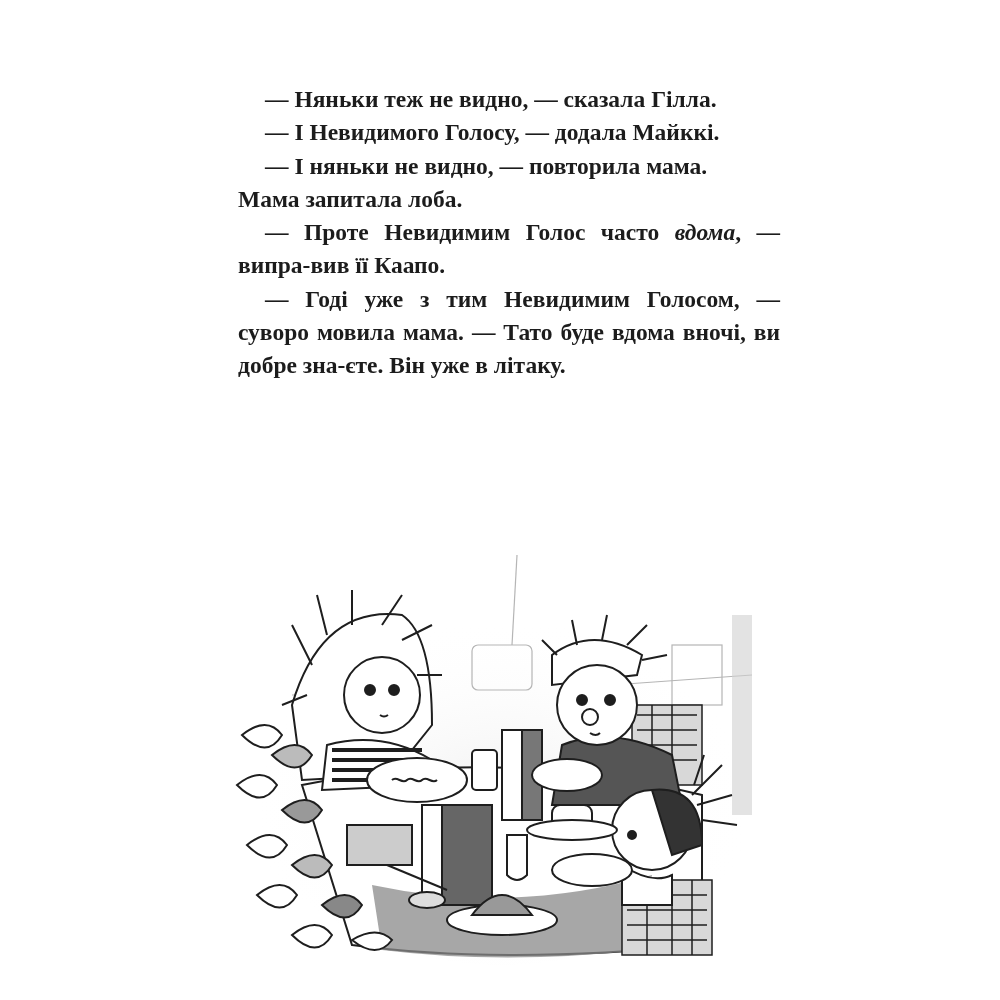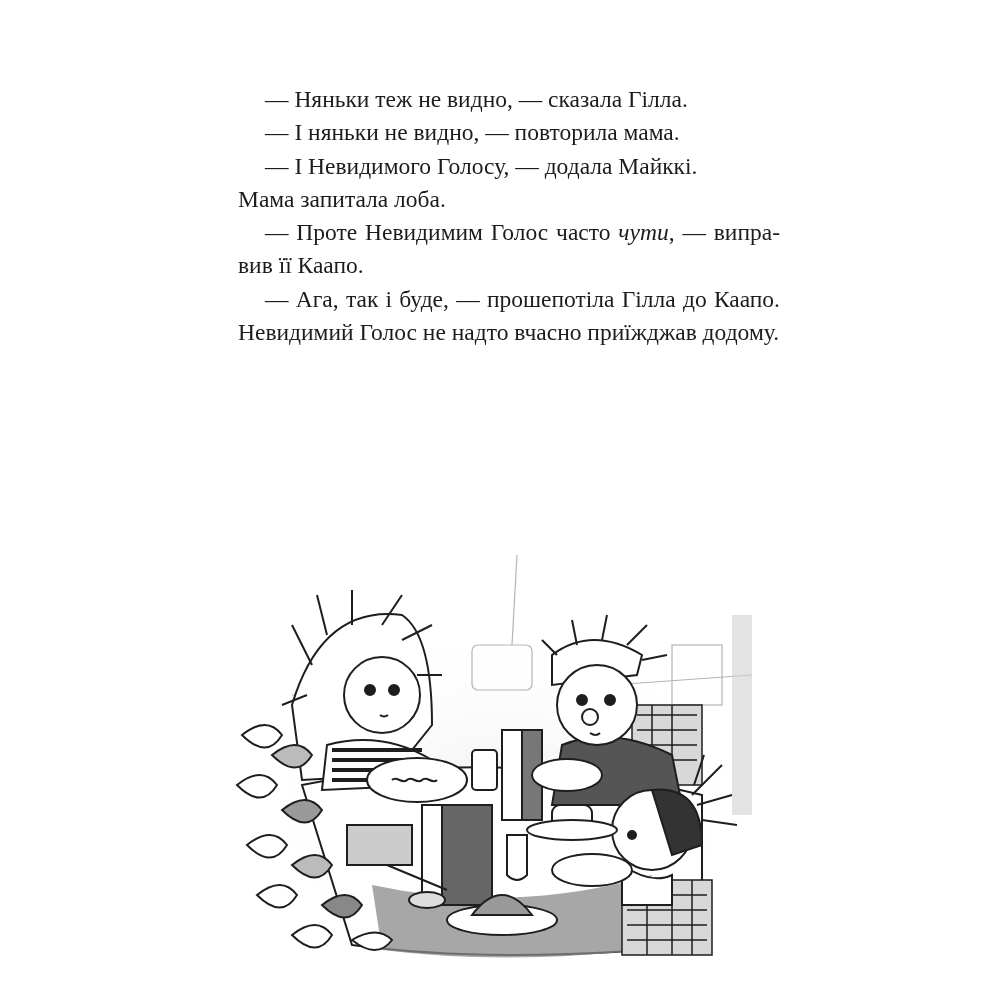--- a/index.html
+++ b/index.html
@@ -6,37 +6,37 @@
     body {
       width: 1000px; height: 1000px; background: #ffffff;
       position: relative; overflow: hidden;
       font-family: "Liberation Serif", "DejaVu Serif", serif;
       color: #1c1c1c;
     }
     .page-text {
       position: absolute; left: 238px; top: 83px; width: 542px;
       font-size: 23.5px; line-height: 33.3px;
     }
-    .para { margin: 0; text-indent: 27px; text-align: justify; text-align-last: left; }
+    .para { margin: 0; text-indent: 27px; text-align: justify; text-align-last: left; font-weight: bold; }
     .para .it { font-style: italic; }
     .illustration {
       position: absolute; left: 232px; top: 545px; width: 540px; height: 420px;
     }
     .illustration svg { width: 100%; height: 100%; display: block; }
   </style>
 </head>
 <body>
 
 <div class="page-text">
   <p class="para">— Няньки теж не видно, — сказала Гілла.</p>
+  <p class="para">— І Невидимого Голосу, — додала Майккі.</p>
   <p class="para">— І няньки не видно, — повторила мама.</p>
-  <p class="para">— І Невидимого Голосу, — додала Майккі.</p>
   <p class="para" style="text-indent:0">Мама запитала лоба.</p>
-  <p class="para"><span>— Проте Невидимим Голос часто </span><span class="it">чути</span><span>, — випра-вив її Каапо.</span></p>
-  <p class="para">— Ага, так і буде, — прошепотіла Гілла до Каапо. Невидимий Голос не надто вчасно приїжджав додому.</p>
+  <p class="para"><span>— Проте Невидимим Голос часто </span><span class="it">вдома</span><span>, — випра-вив її Каапо.</span></p>
+  <p class="para">— Годі уже з тим Невидимим Голосом, — суворо мовила мама. — Тато буде вдома вночі, ви добре зна-єте. Він уже в літаку.</p>
 </div>
 
 <div class="illustration">
   <svg viewBox="0 0 540 420">
     <defs>
       <radialGradient id="vign" cx="50%" cy="60%" r="55%">
         <stop offset="0%" stop-color="#e6e6e6" stop-opacity="0.6"></stop>
         <stop offset="85%" stop-color="#ffffff" stop-opacity="0"></stop>
       </radialGradient>
     </defs>

